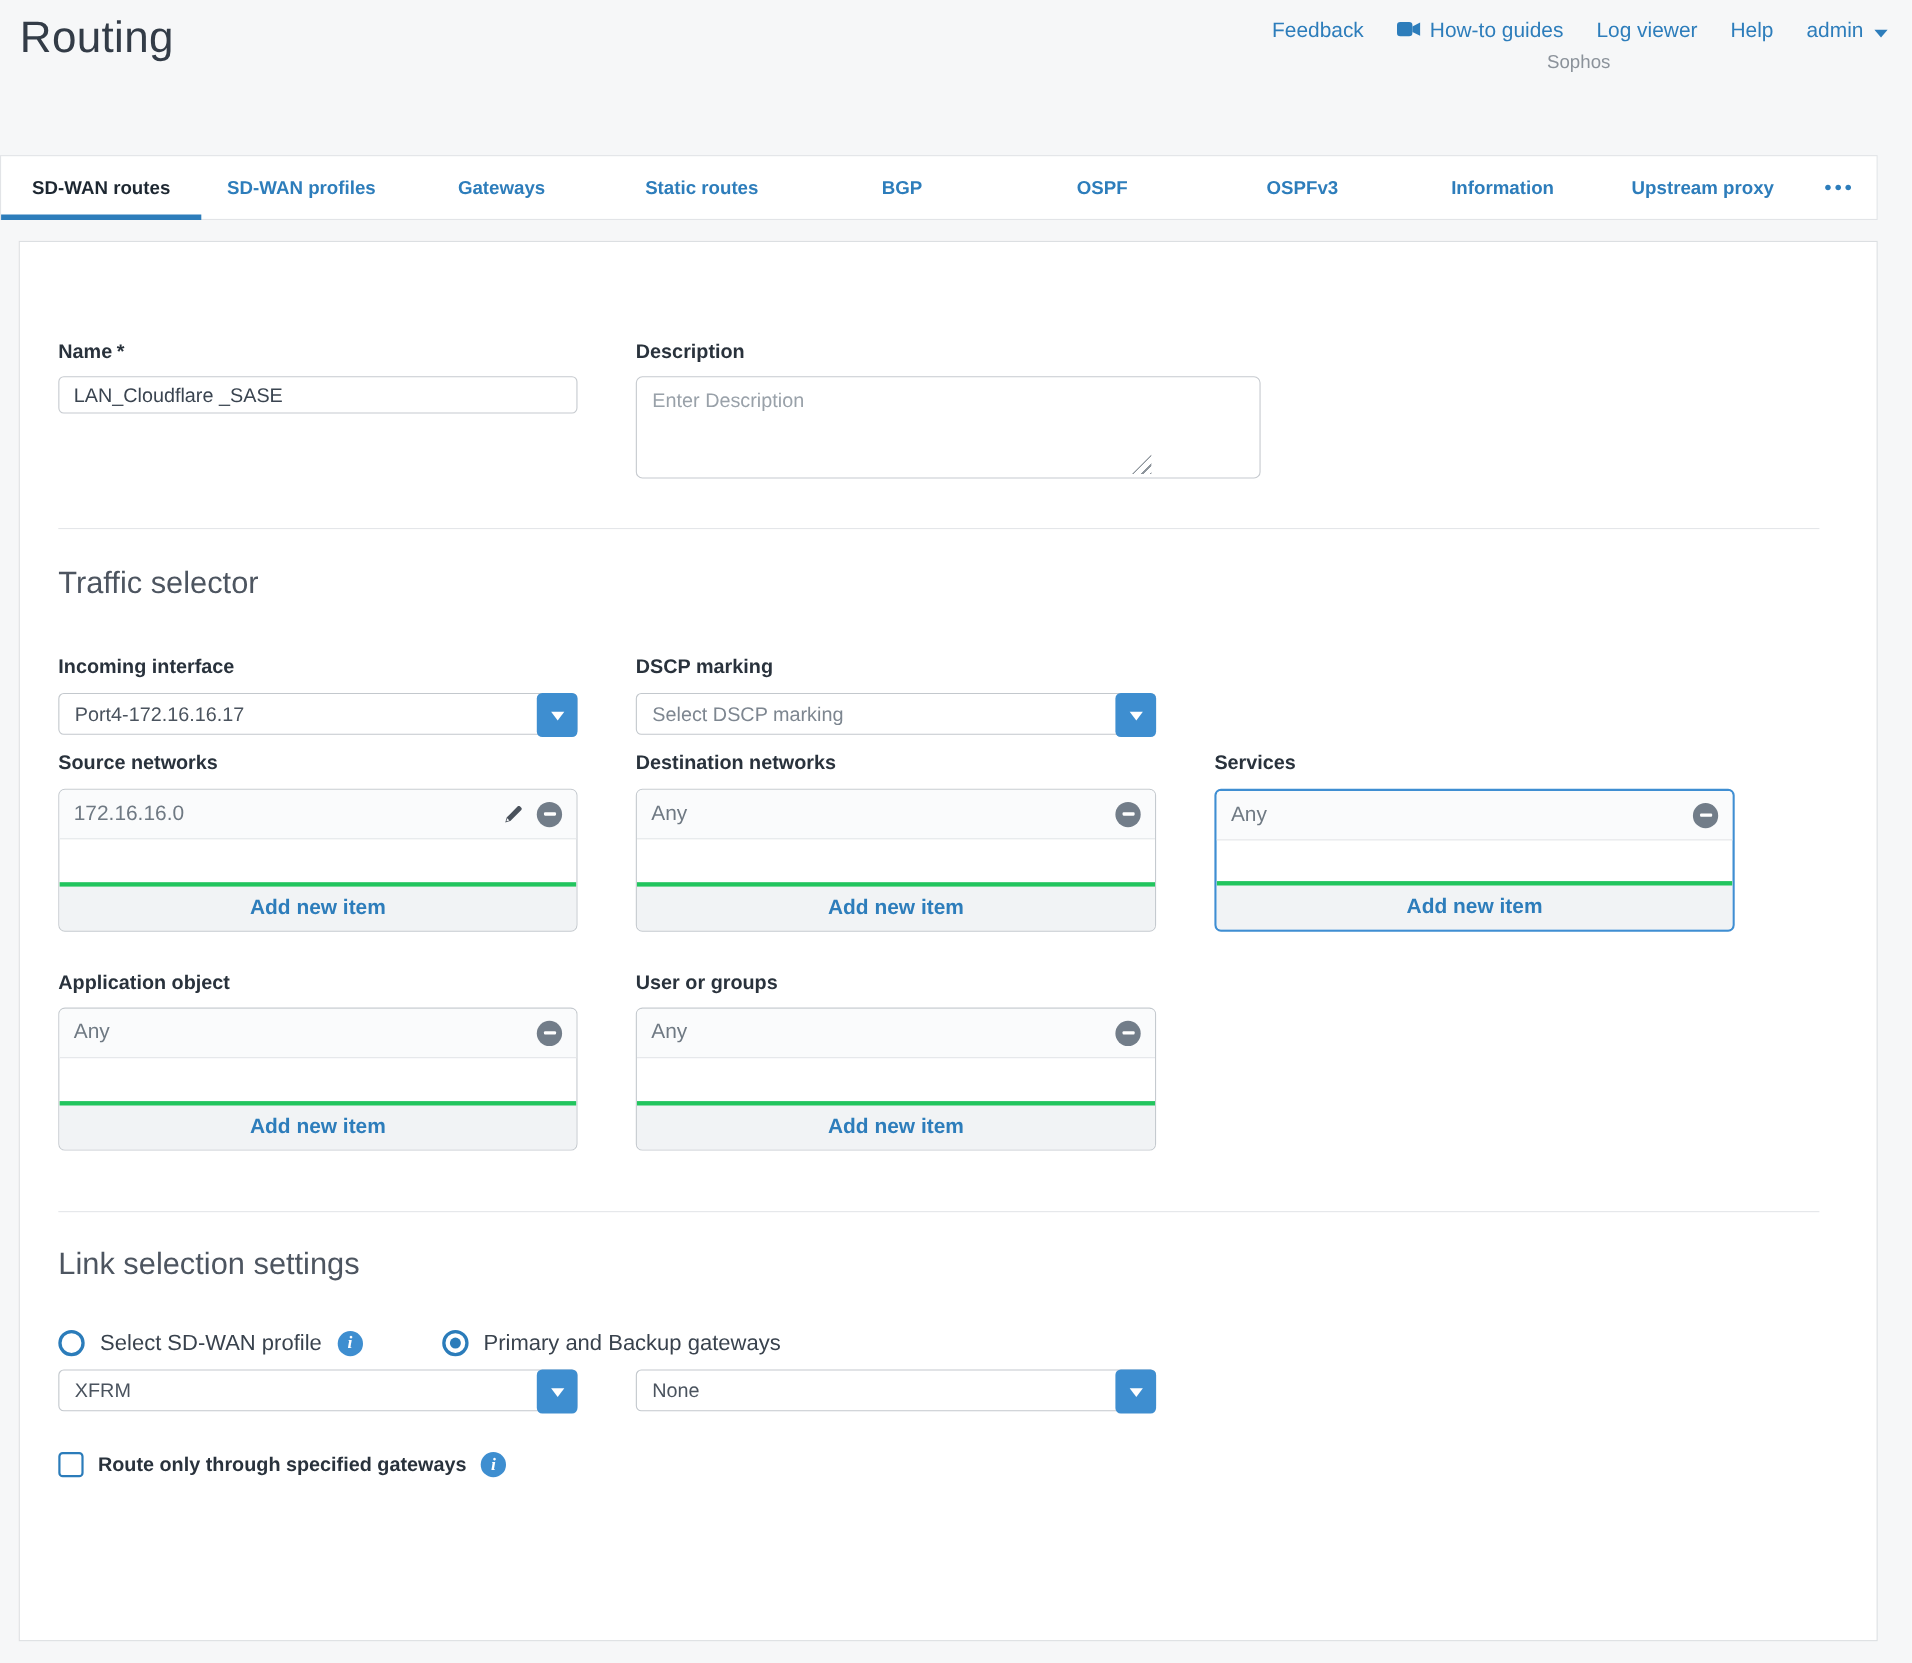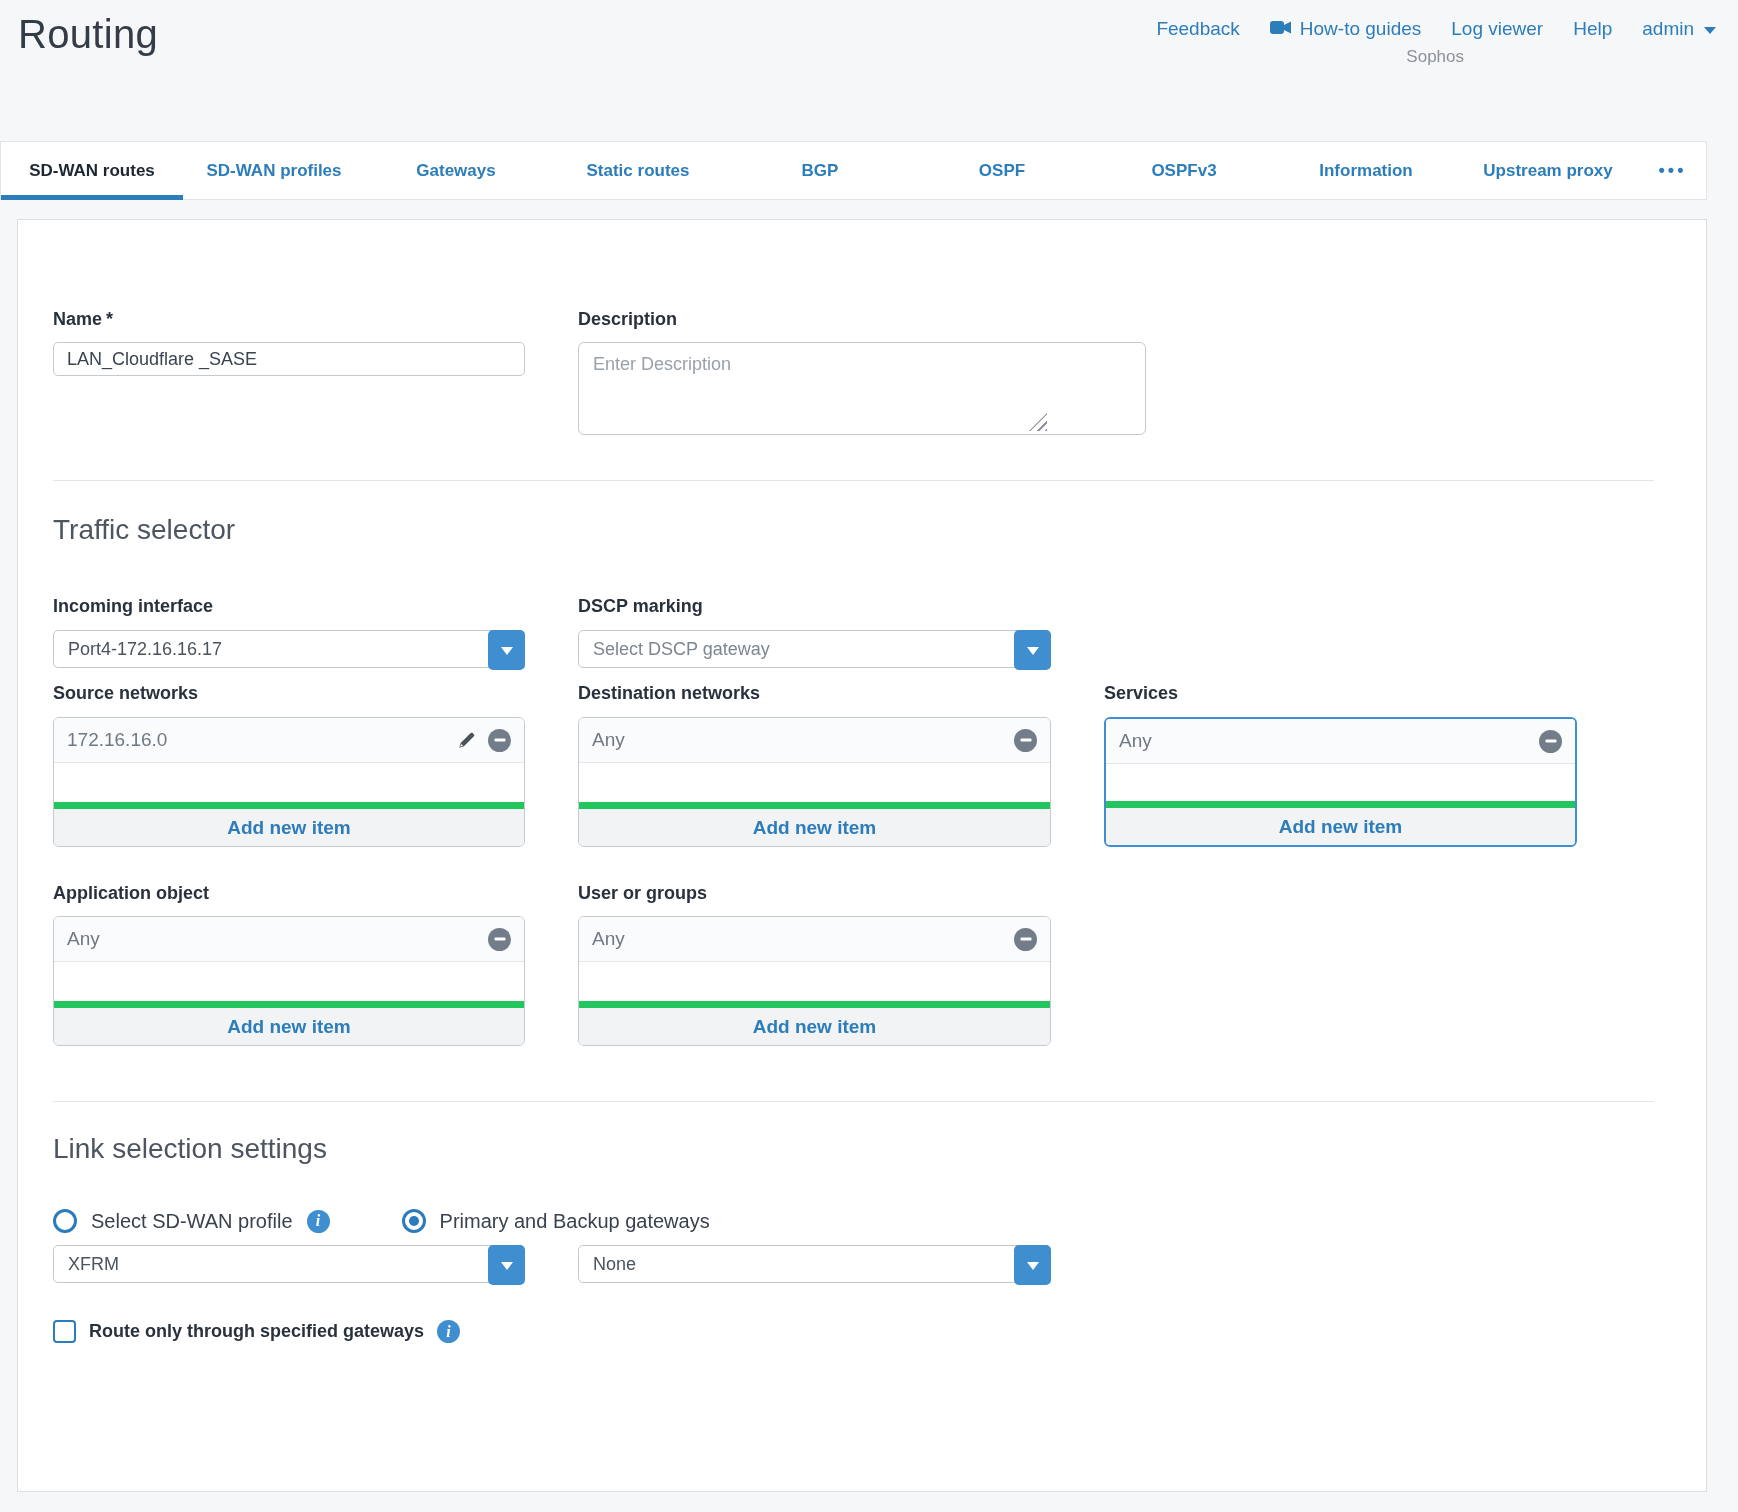--- a/index.html
+++ b/index.html
@@ -73,21 +73,21 @@
   .panel.highlight { border:2px solid #3f8ed2; }
   .panel-item {
     height:45px; background:#fafbfc; border-bottom:1px solid #e4e6e9;
     display:flex; align-items:center; padding:0 13px; gap:10px;
   }
   .panel-item .item-text { flex:1; font-size:19px; color:#6f7983; }
   .edit-icon { width:22px; height:22px; cursor:pointer; display:flex; align-items:center; }
   .remove-icon { width:23px; height:23px; border-radius:50%; background:#727d89; position:relative; cursor:pointer; flex:0 0 auto; }
   .remove-icon::after { content:""; position:absolute; left:50%; top:50%; width:11px; height:3px; background:#fff; border-radius:1px; transform:translate(-50%,-50%); }
   .panel-footer {
-    position:absolute; left:0; right:0; bottom:0; height:44px; background:#f1f3f5; border-top:7px solid #22c55e;
+    position:absolute; left:0; right:0; bottom:0; height:44px; background:#f1f3f5; border-top:4px solid #22c55e;
     display:flex; align-items:center; justify-content:center;
     font-size:19px; font-weight:700; color:#2d7dbb; cursor:pointer;
   }
   
   .option-row { display:flex; align-items:center; gap:14px; }
   .radio { width:24px; height:24px; border:3px solid #2b7cba; border-radius:50%; background:#fff; position:relative; cursor:pointer; flex:0 0 auto; }
   .radio.checked::after { content:""; position:absolute; left:50%; top:50%; width:10px; height:10px; border-radius:50%; background:#2b7cba; transform:translate(-50%,-50%); }
   .option-label { font-size:20px; color:#39424d; }
   .info-icon { width:23px; height:23px; border-radius:50%; background:#3e8ed0; color:#fff; display:flex; align-items:center; justify-content:center; font-family:"Liberation Serif",serif; font-style:italic; font-weight:700; font-size:16px; cursor:pointer; flex:0 0 auto; }
   .checkbox { width:23px; height:23px; border:2px solid #2b7cba; border-radius:4px; background:#fff; cursor:pointer; flex:0 0 auto; }
@@ -186,21 +186,21 @@
     <div class="field-label">Incoming interface</div>
     <div class="field-label">DSCP marking</div>
     <div></div>
   </div>
   <div class="grid3 mt-selects1">
     <div class="select">
       <div class="sel-value">Port4-172.16.16.17</div>
       <div class="sel-btn"></div>
     </div>
     <div class="select" style="width:473px">
-      <div class="sel-value placeholder">Select DSCP gateway</div>
+      <div class="sel-value placeholder">Select DSCP marking</div>
       <div class="sel-btn"></div>
     </div>
     <div></div>
   </div>
 
   <div class="grid3 mt-netLabels">
     <div class="field-label">Source networks</div>
     <div class="field-label">Destination networks</div>
     <div class="field-label">Services</div>
   </div>

